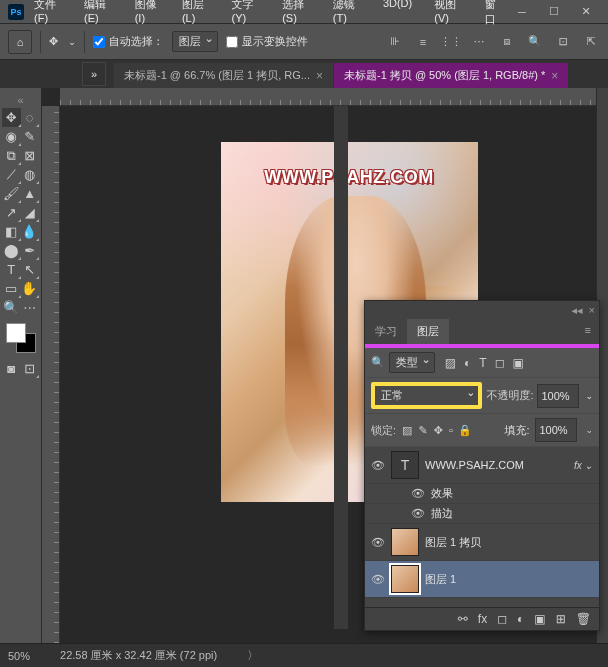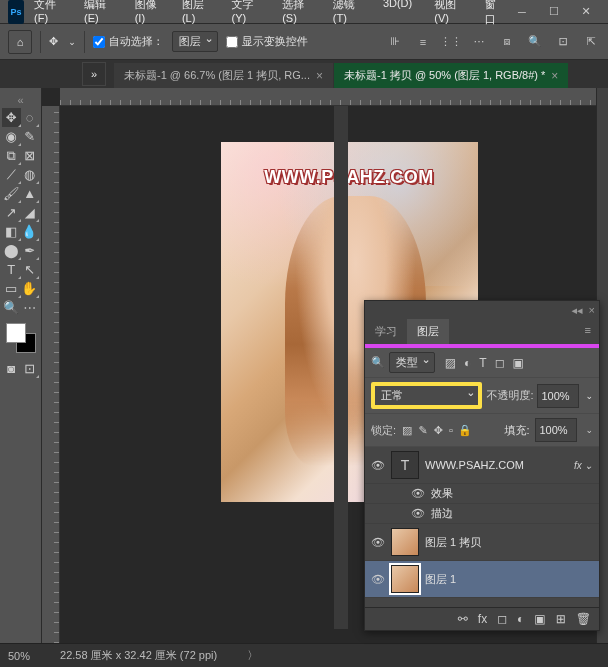--- a/index.html
+++ b/index.html
@@ -1,35 +1,35 @@
 <!DOCTYPE html>
 <html><head>
 <meta charset="utf-8">
 <style>
 *{margin:0;padding:0;box-sizing:border-box;font-family:"Microsoft YaHei",Arial,sans-serif;user-select:none}
 body{background:#323232;width:608px;height:667px;overflow:hidden;position:relative;color:#e0e0e0;font-size:11px}
 .topbar{height:24px;background:#535353;display:flex;align-items:center;padding:0 8px;border-bottom:1px solid #2a2a2a}
-.ps-logo{width:16px;height:24px;background:#001e36;border-radius:2px;display:flex;align-items:center;justify-content:center;color:#31a8ff;font-size:9px;font-weight:bold;margin-right:4px}
+.ps-logo{width:16px;height:16px;background:#001e36;border-radius:2px;display:flex;align-items:center;justify-content:center;color:#31a8ff;font-size:9px;font-weight:bold;margin-right:4px}
 .menu{display:flex;gap:10px;flex:1}
 .menu span{padding:3px 6px;cursor:pointer;font-size:11px;color:#e8e8e8}
 .win-ctrl{display:flex;gap:4px;margin-left:auto}
 .win-ctrl span{width:28px;height:18px;display:flex;align-items:center;justify-content:center;color:#ccc;cursor:pointer}
 .optbar{height:36px;background:#535353;display:flex;align-items:center;padding:0 8px;border-bottom:1px solid #2a2a2a;gap:8px}
 .home-icon{width:24px;height:24px;display:flex;align-items:center;justify-content:center;border:1px solid #333;border-radius:2px}
 .sep{width:1px;height:22px;background:#3a3a3a}
 .cb{display:flex;align-items:center;gap:4px}
 .cb input{width:12px;height:12px}
 .sel{background:#4a4a4a;border:1px solid #333;padding:2px 16px 2px 6px;position:relative;border-radius:2px}
 .sel:after{content:"⌄";position:absolute;right:3px;top:0}
 .opticons{display:flex;gap:10px;margin-left:auto}
 .opticons span{width:18px;height:18px;display:flex;align-items:center;justify-content:center;color:#ccc}
 .tabs{height:28px;background:#323232;display:flex;align-items:flex-end;padding-left:82px}
 .tabs .ctrl{width:24px;height:24px;display:flex;align-items:center;justify-content:center;border:1px solid #444;margin-right:8px;margin-bottom:2px}
 .tab{padding:5px 10px;background:#3a3a3a;color:#bbb;display:flex;align-items:center;gap:6px;font-size:11px;margin-right:1px}
-.tab.active{background:#14532d;color:#e8e8e8}
+.tab.active{background:#701a75;color:#e8e8e8}
 .tab .x{color:#999;font-size:12px}
 .main{display:flex;height:calc(100% - 112px);position:relative}
 .toolbar{width:42px;background:#535353;display:flex;flex-direction:column;padding:4px 2px;border-right:1px solid #2a2a2a}
 .trow{display:flex;gap:0;margin-bottom:0}
 .tbtn{width:19px;height:19px;display:flex;align-items:center;justify-content:center;color:#ccc;cursor:pointer;font-size:13px;position:relative}
 .tbtn.active{background:#3a3a3a}
 .tbtn .tri{position:absolute;bottom:0;right:0;width:0;height:0;border-left:3px solid transparent;border-bottom:3px solid #aaa}
 .swatches{margin:6px 4px;position:relative;width:30px;height:30px}
 .sw-fg{width:20px;height:20px;background:#fff;border:1px solid #888;position:absolute;top:0;left:0;z-index:2}
 .sw-bg{width:20px;height:20px;background:#000;border:1px solid #888;position:absolute;bottom:0;right:0}

